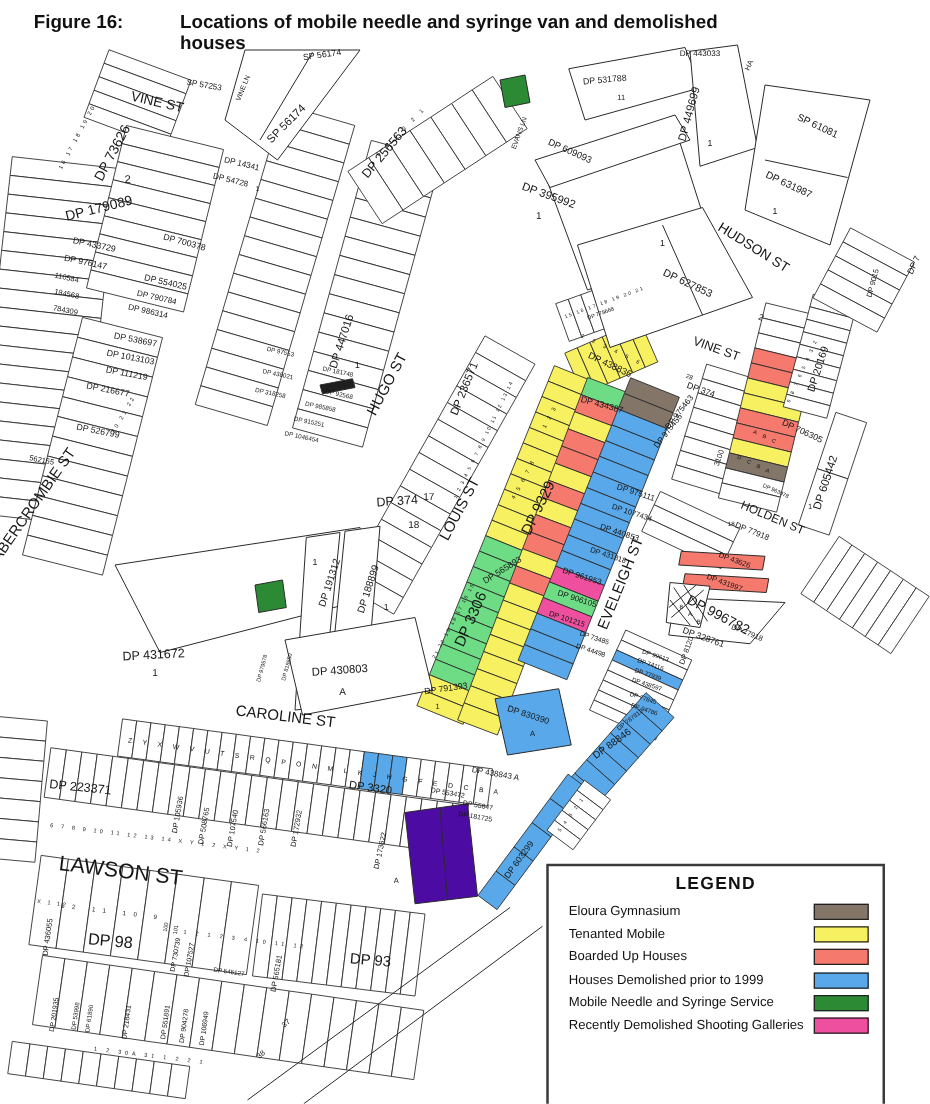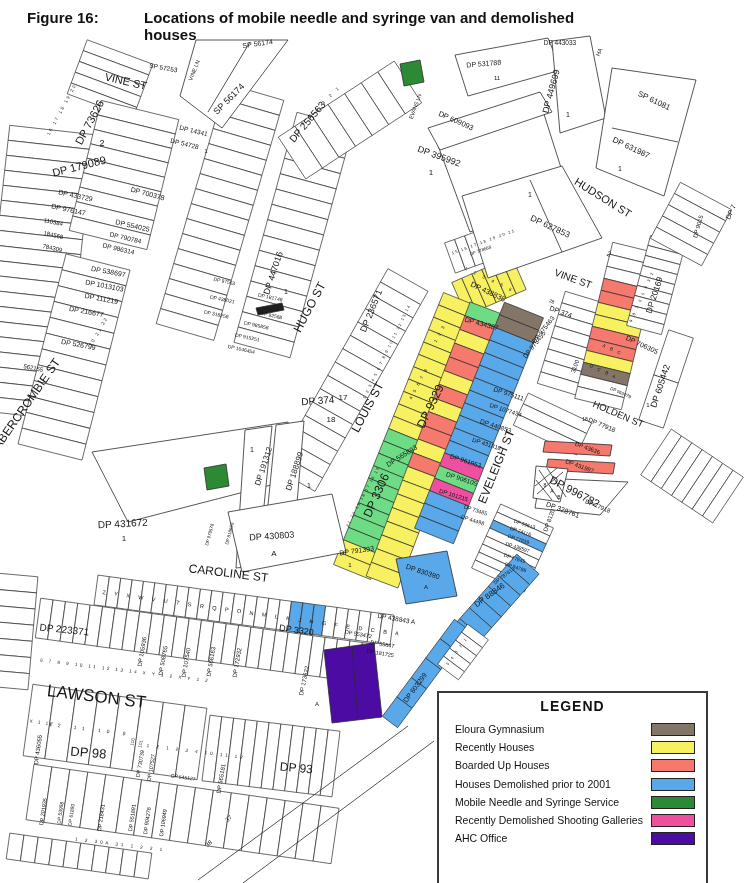--- a/index.html
+++ b/index.html
@@ -589,37 +589,33 @@
   </svg>
 
 <div class="legend-box">
   <div class="legend-title">LEGEND</div>
   <div class="legend-rows">
       <div class="legend-row">
         <span class="legend-label">Eloura Gymnasium</span>
         <span class="legend-swatch" style="background: rgb(131, 118, 104);"></span>
       </div>
       <div class="legend-row">
-        <span class="legend-label">Recently Houses</span>
+        <span class="legend-label">Tenanted Mobile</span>
         <span class="legend-swatch" style="background: rgb(247, 240, 96);"></span>
       </div>
       <div class="legend-row">
         <span class="legend-label">Boarded Up Houses</span>
         <span class="legend-swatch" style="background: rgb(245, 121, 108);"></span>
       </div>
       <div class="legend-row">
-        <span class="legend-label">Houses Demolished prior to 2001</span>
+        <span class="legend-label">Houses Demolished prior to 1999</span>
         <span class="legend-swatch" style="background: rgb(88, 168, 234);"></span>
       </div>
       <div class="legend-row">
         <span class="legend-label">Mobile Needle and Syringe Service</span>
         <span class="legend-swatch" style="background: rgb(45, 138, 52);"></span>
       </div>
       <div class="legend-row">
         <span class="legend-label">Recently Demolished Shooting Galleries</span>
         <span class="legend-swatch" style="background: rgb(238, 79, 158);"></span>
       </div>
-      <div class="legend-row">
-        <span class="legend-label">AHC Office</span>
-        <span class="legend-swatch" style="background: rgb(76, 11, 163);"></span>
-      </div>
     </div>
 </div>
 
 </body></html>

